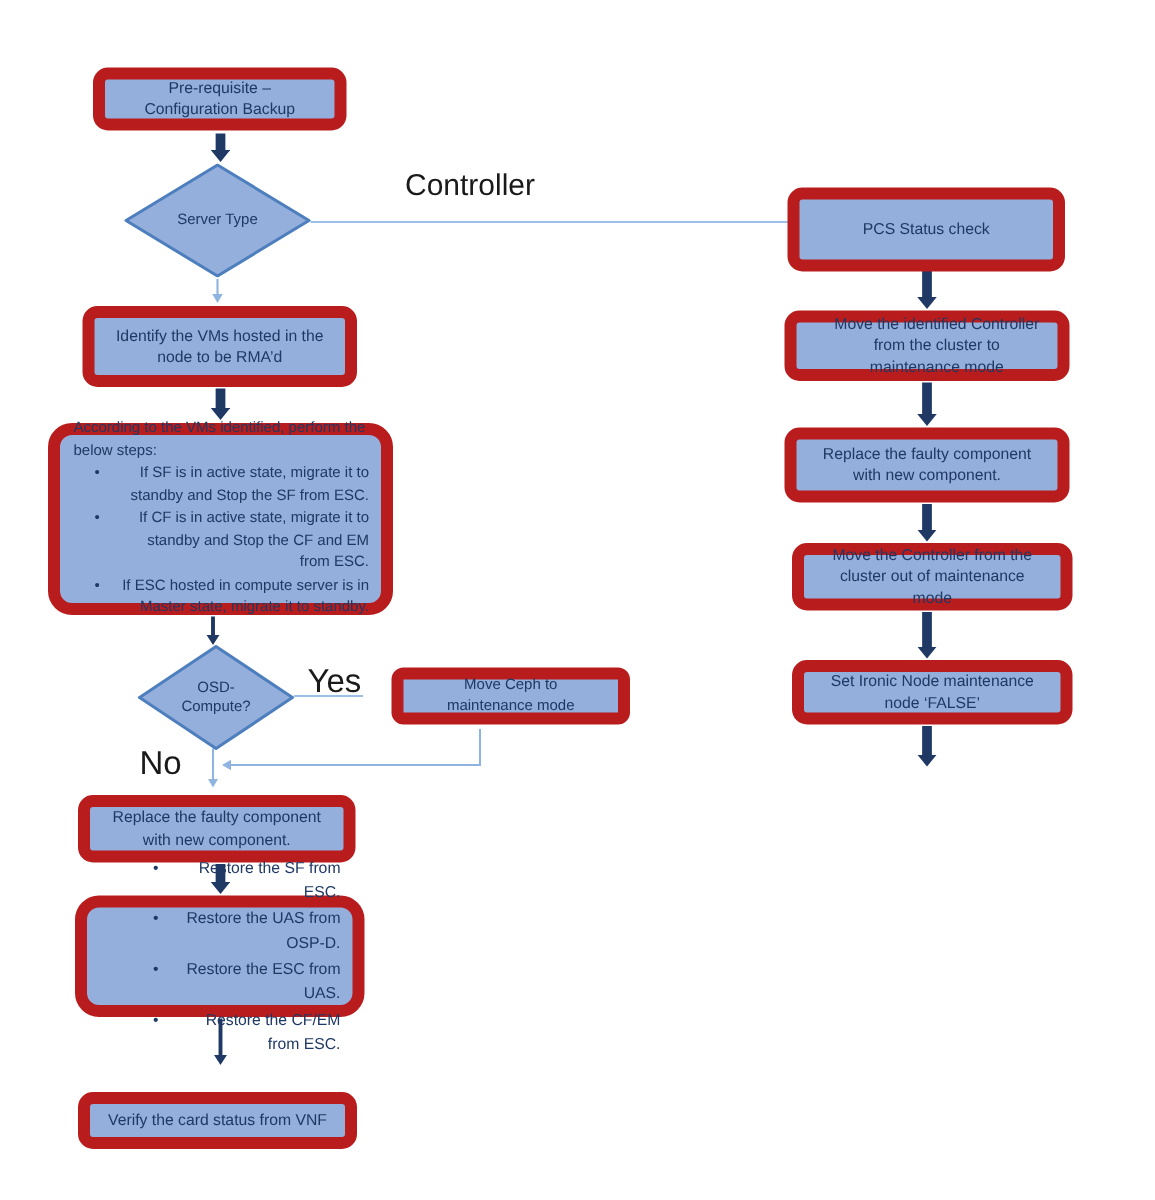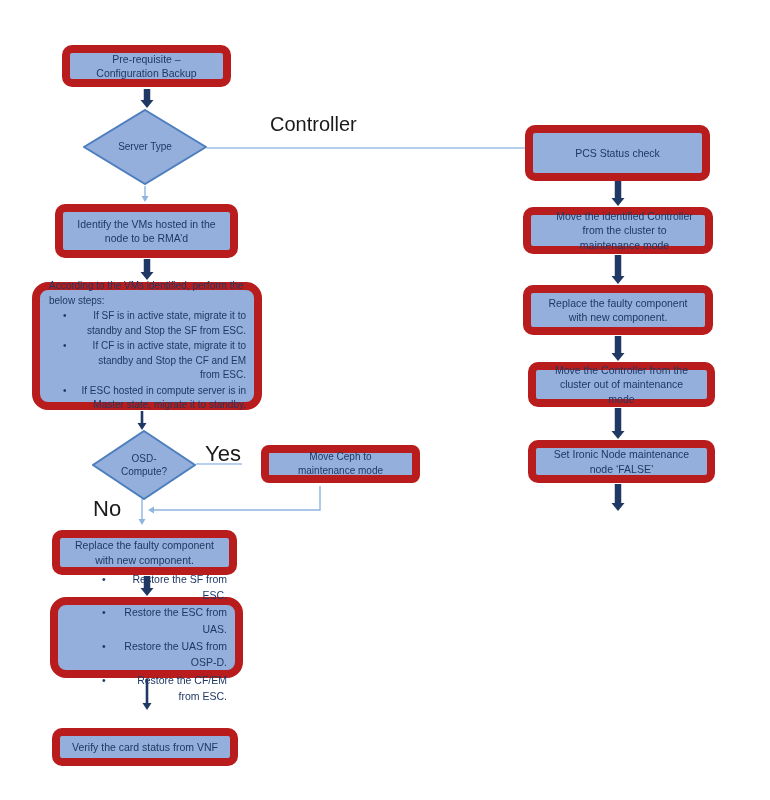--- a/index.html
+++ b/index.html
@@ -107,22 +107,22 @@
     <span>Move Ceph to maintenance mode</span>
   </div>
 
   <div class="node" style="left:52px;top:530px;width:185px;height:45px;">
     <span>Replace the faulty component with new component.</span>
   </div>
 
   <div class="node bullets-box restore-box" style="left:50px;top:597px;width:193px;height:81px;">
     <ul>
       <li>Restore the SF from ESC.</li>
+      <li>Restore the UAS from OSP-D.</li>
       <li>Restore the ESC from UAS.</li>
-      <li>Restore the UAS from OSP-D.</li>
       <li>Restore the CF/EM from ESC.</li>
     </ul>
   </div>
 
   <div class="node" style="left:52px;top:728px;width:186px;height:38px;">
     <span>Verify the card status from VNF</span>
   </div>
 
   <div class="node" style="left:525px;top:125px;width:185px;height:56px;">
     <span>PCS Status check</span>

